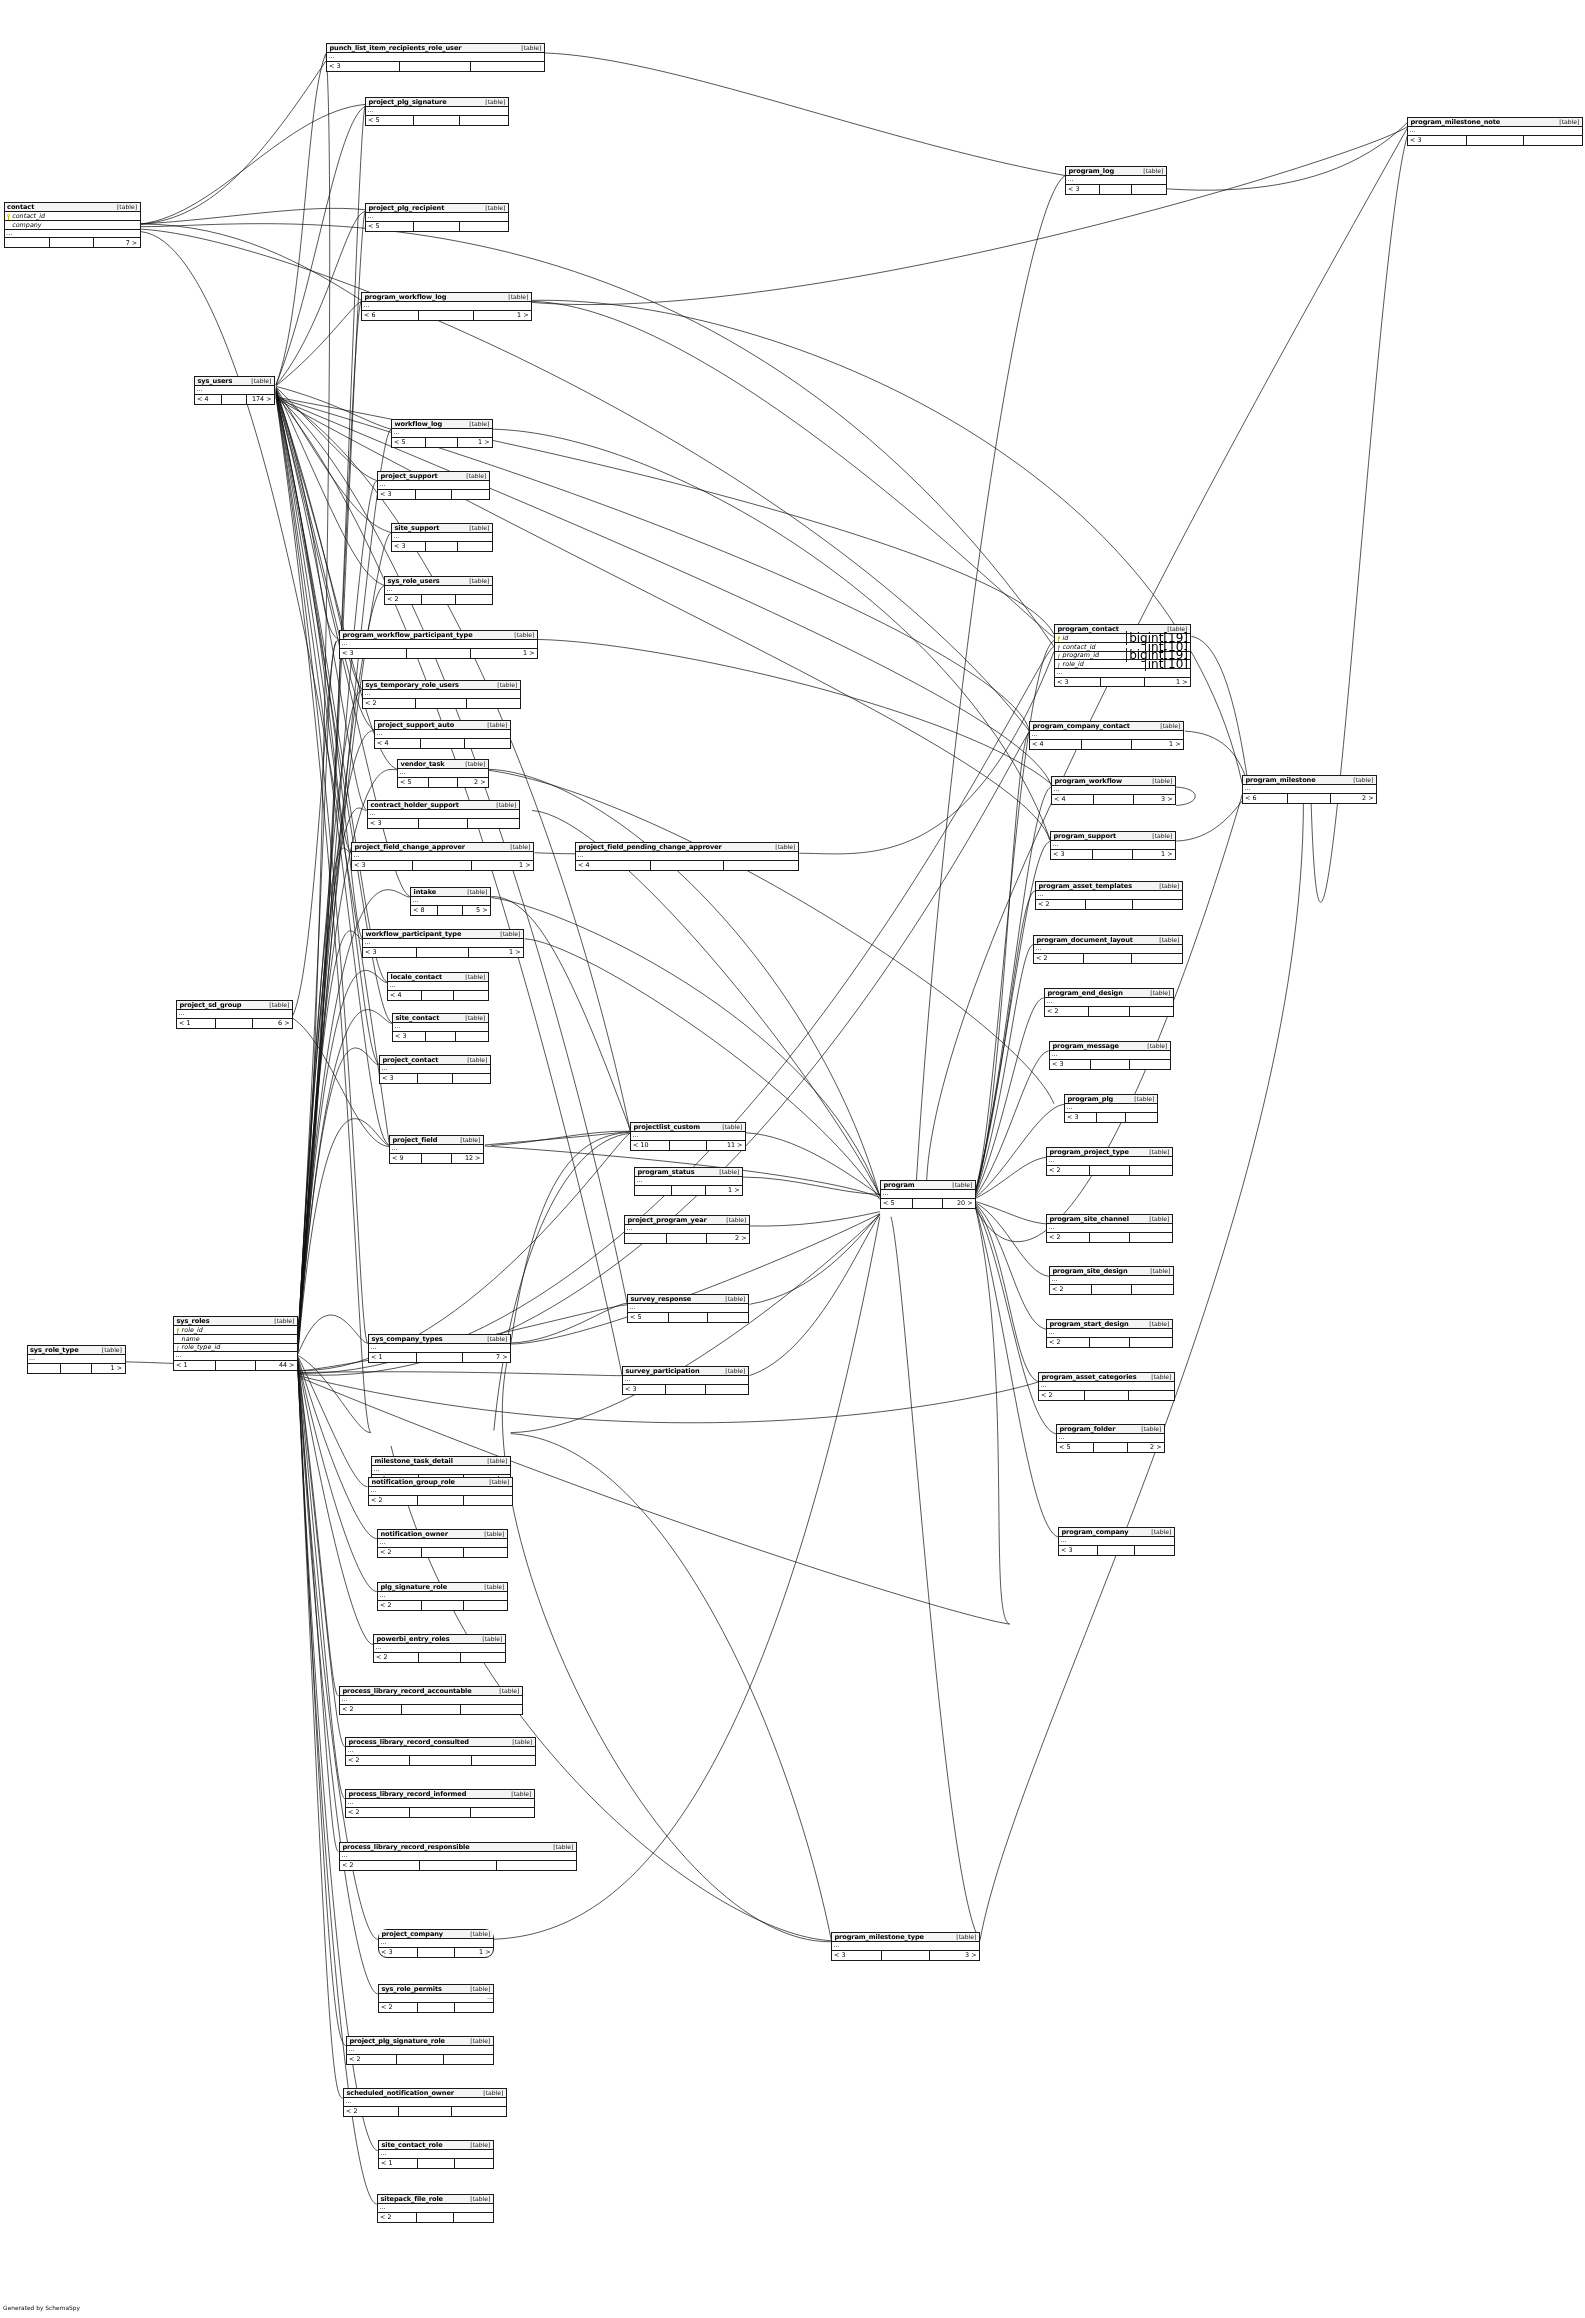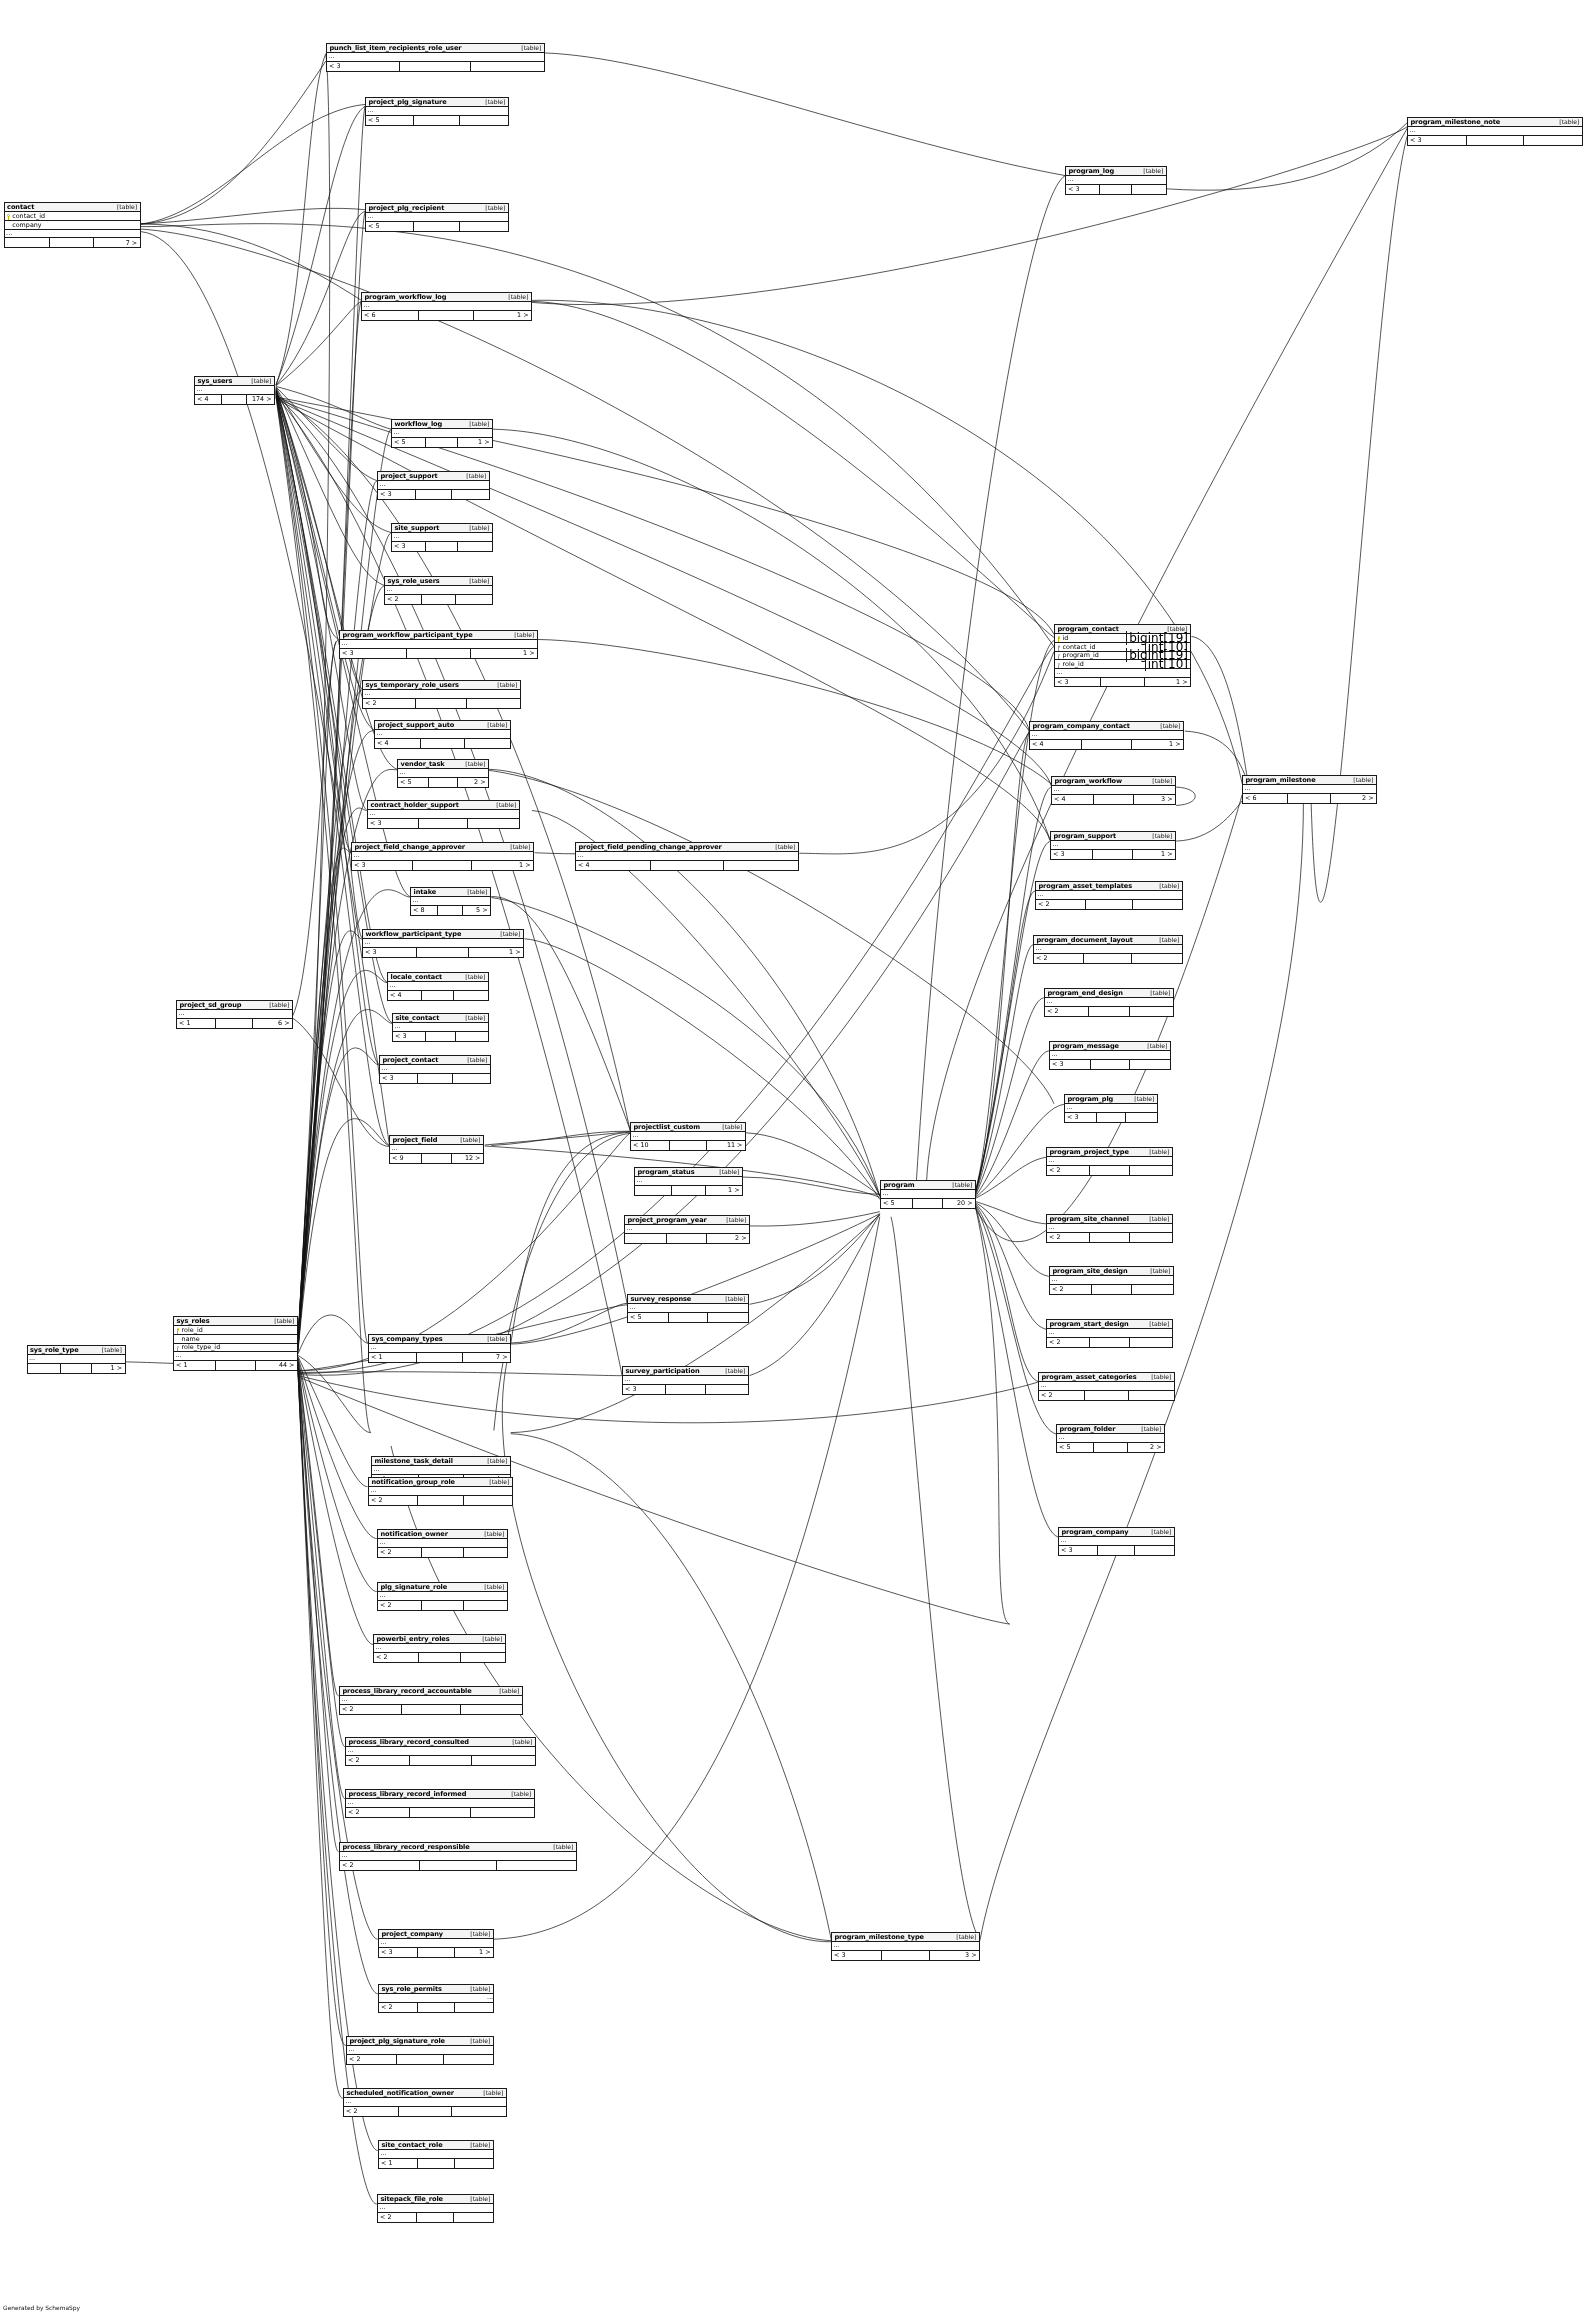--- a/index.html
+++ b/index.html
@@ -8,21 +8,21 @@
   svg.edges{position:absolute;left:0;top:0;width:1586px;height:2319px;pointer-events:none;}
   .tbl{position:absolute;border:1px solid #1a1a1a;background:#ffffff;box-sizing:border-box;}
   .tbl .hdr{display:flex;align-items:center;justify-content:space-between;
             background:#f4f4f4;border-bottom:1px solid #1a1a1a;
             padding:0.5px 2.5px 1px 2.5px;height:9.2px;box-sizing:border-box;}
   .tbl .tname{font-weight:bold;font-size:6.6px;color:#000;white-space:nowrap;letter-spacing:-0.1px;}
   .tbl .ttype{font-size:6.1px;color:#111;white-space:nowrap;padding-left:5.1px;}
   .tbl .rows{}
   .tbl .crow{display:flex;align-items:center;height:8.7px;border-bottom:0.5px solid #1a1a1a;
              font-size:6.4px;color:#000;box-sizing:border-box;}
-  .tbl .crow .cname{flex:1;padding-left:2px;white-space:nowrap;display:flex;align-items:flex-end;gap:2px;}
+  .tbl .crow .cname{flex:1;padding-left:2px;white-space:nowrap;display:flex;align-items:flex-end;gap:2px;font-style:italic;}
   .tbl .crow .ctype{border-left:0.5px solid #1a1a1a;padding:0 2px;white-space:nowrap;font-size:12px;}
   .tbl .ellipsis{height:8.7px;border-bottom:0.5px solid #1a1a1a;font-size:6.4px;
                  padding-left:1.5px;color:#000;line-height:6.6px;box-sizing:border-box;}
   .tbl .foot{display:flex;height:8.7px;font-size:6.4px;box-sizing:border-box;}
   .tbl .foot div{box-sizing:border-box;display:flex;align-items:center;}
   .tbl .foot .f1{flex:1;padding-left:2px;justify-content:flex-start;}
   .tbl .foot .f2{flex:1;border-left:0.5px solid #1a1a1a;}
   .tbl .foot .f3{flex:1;border-left:0.5px solid #1a1a1a;padding-right:2.5px;justify-content:flex-end;}
   .keyicon{display:inline-block;width:3.6px;height:5.6px;position:relative;flex:0 0 auto;}
   .keyicon i{position:absolute;left:0.5px;top:0;width:2.5px;height:2.5px;border-radius:50%;
@@ -1135,21 +1135,21 @@
       </div>
       <div class="rows">
         <div class="ellipsis">...</div>
       </div>
       <div class="foot">
         <div class="f1">&lt; 2</div>
         <div class="f2"></div>
         <div class="f3"></div>
       </div>
     </div>
-    <div class="tbl" style="left: 378px; top: 1929px; width: 116px;">
+    <div class="tbl" style="left: 378px; top: 1929px; width: 116px; border-radius: 9px;">
       <div class="hdr">
         <span class="tname">project_company</span>
         <span class="ttype">[table]</span>
       </div>
       <div class="rows">
         <div class="ellipsis">...</div>
       </div>
       <div class="foot">
         <div class="f1">&lt; 3</div>
         <div class="f2"></div>

